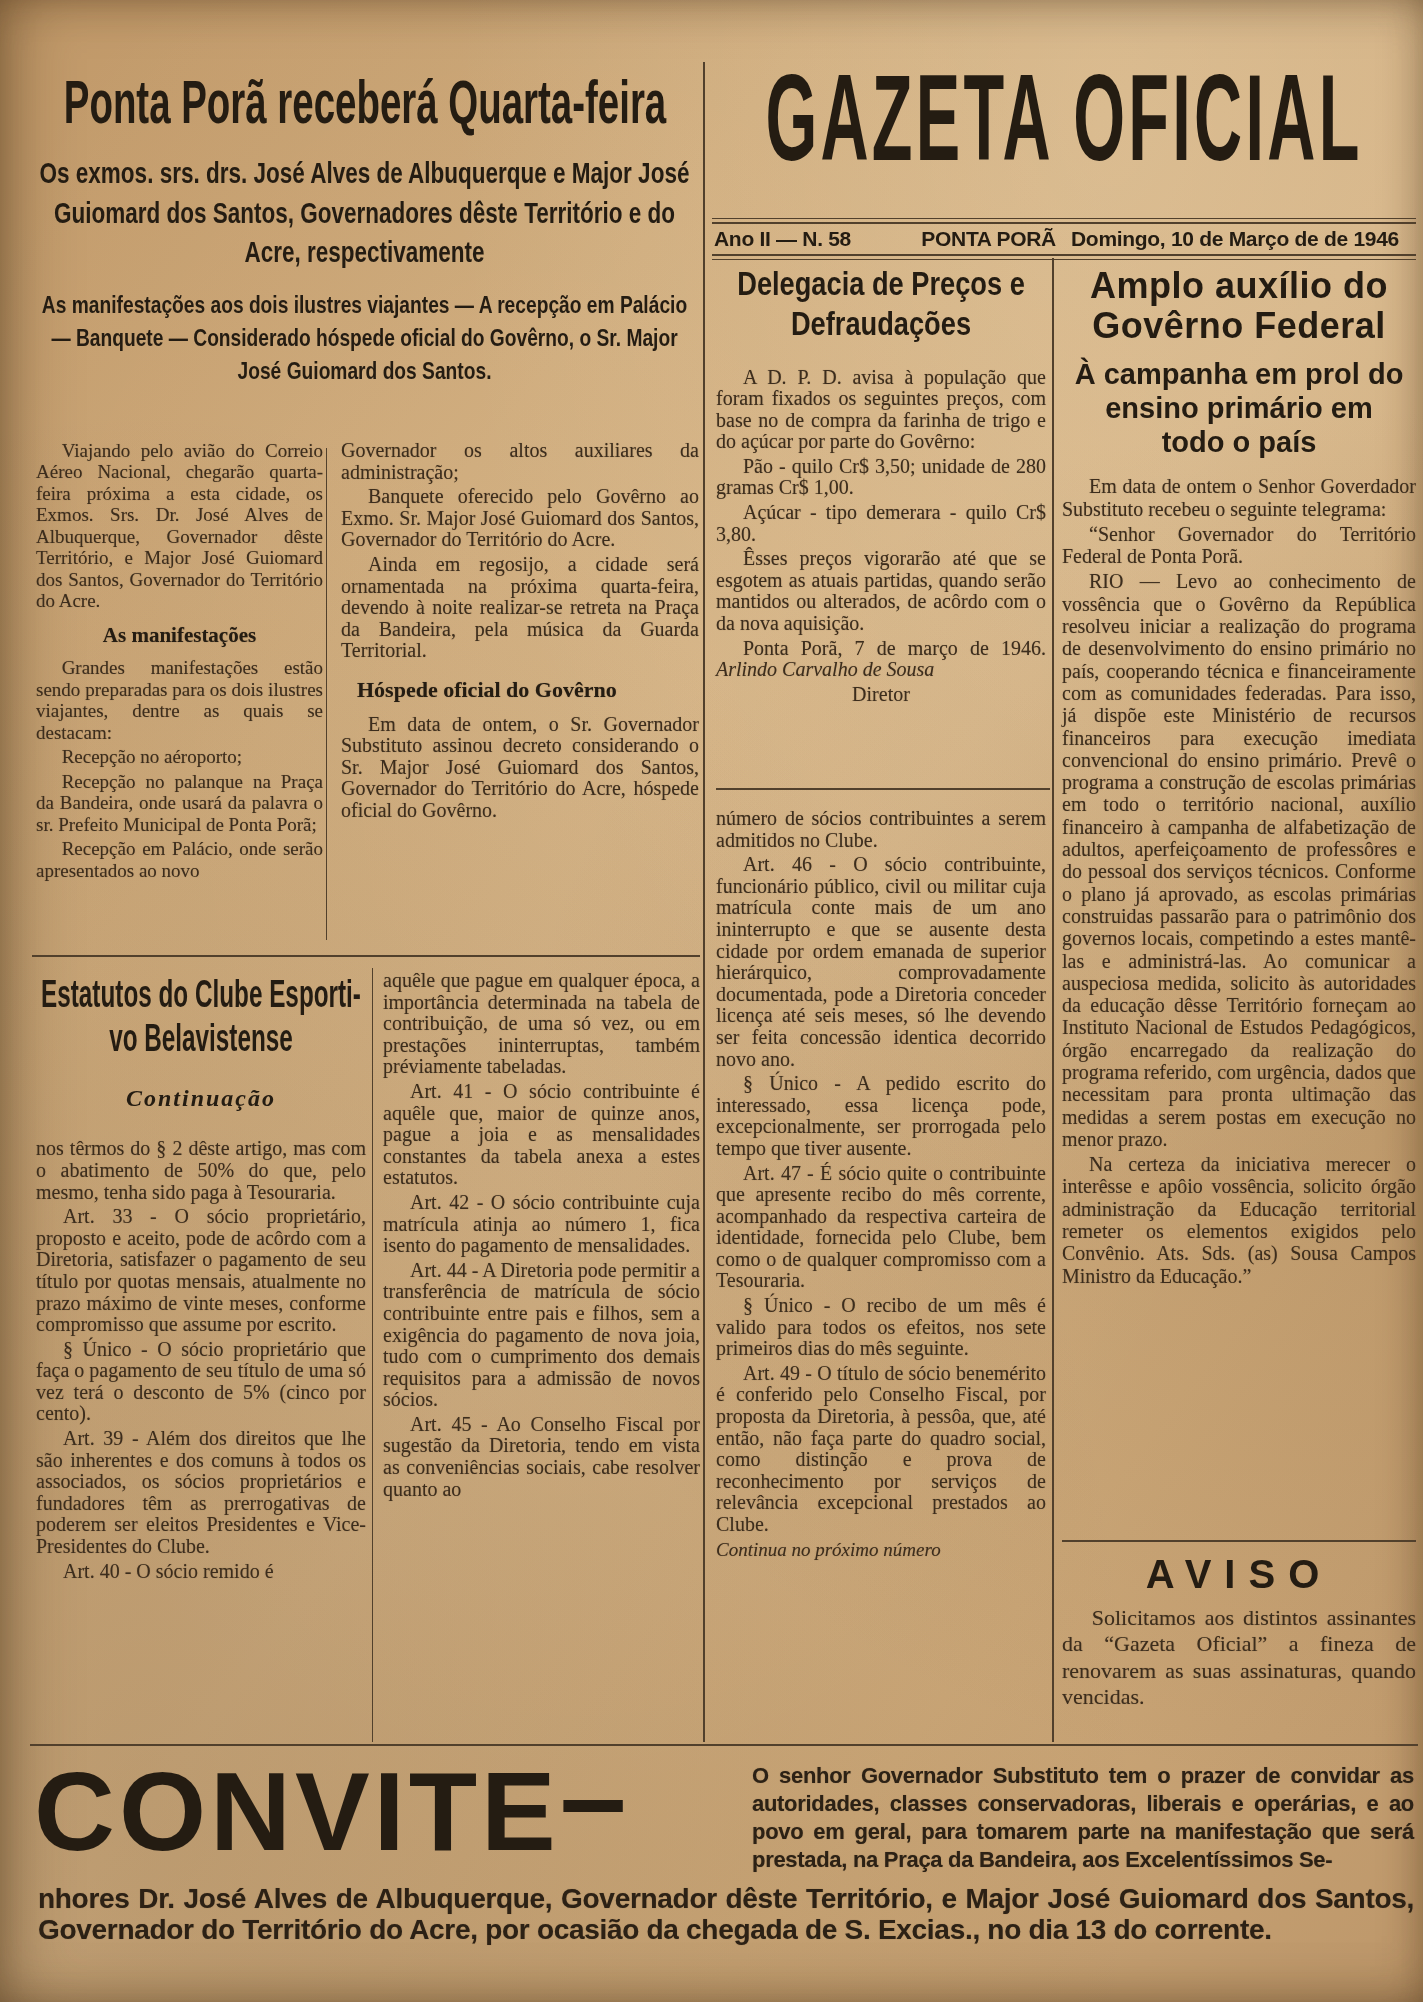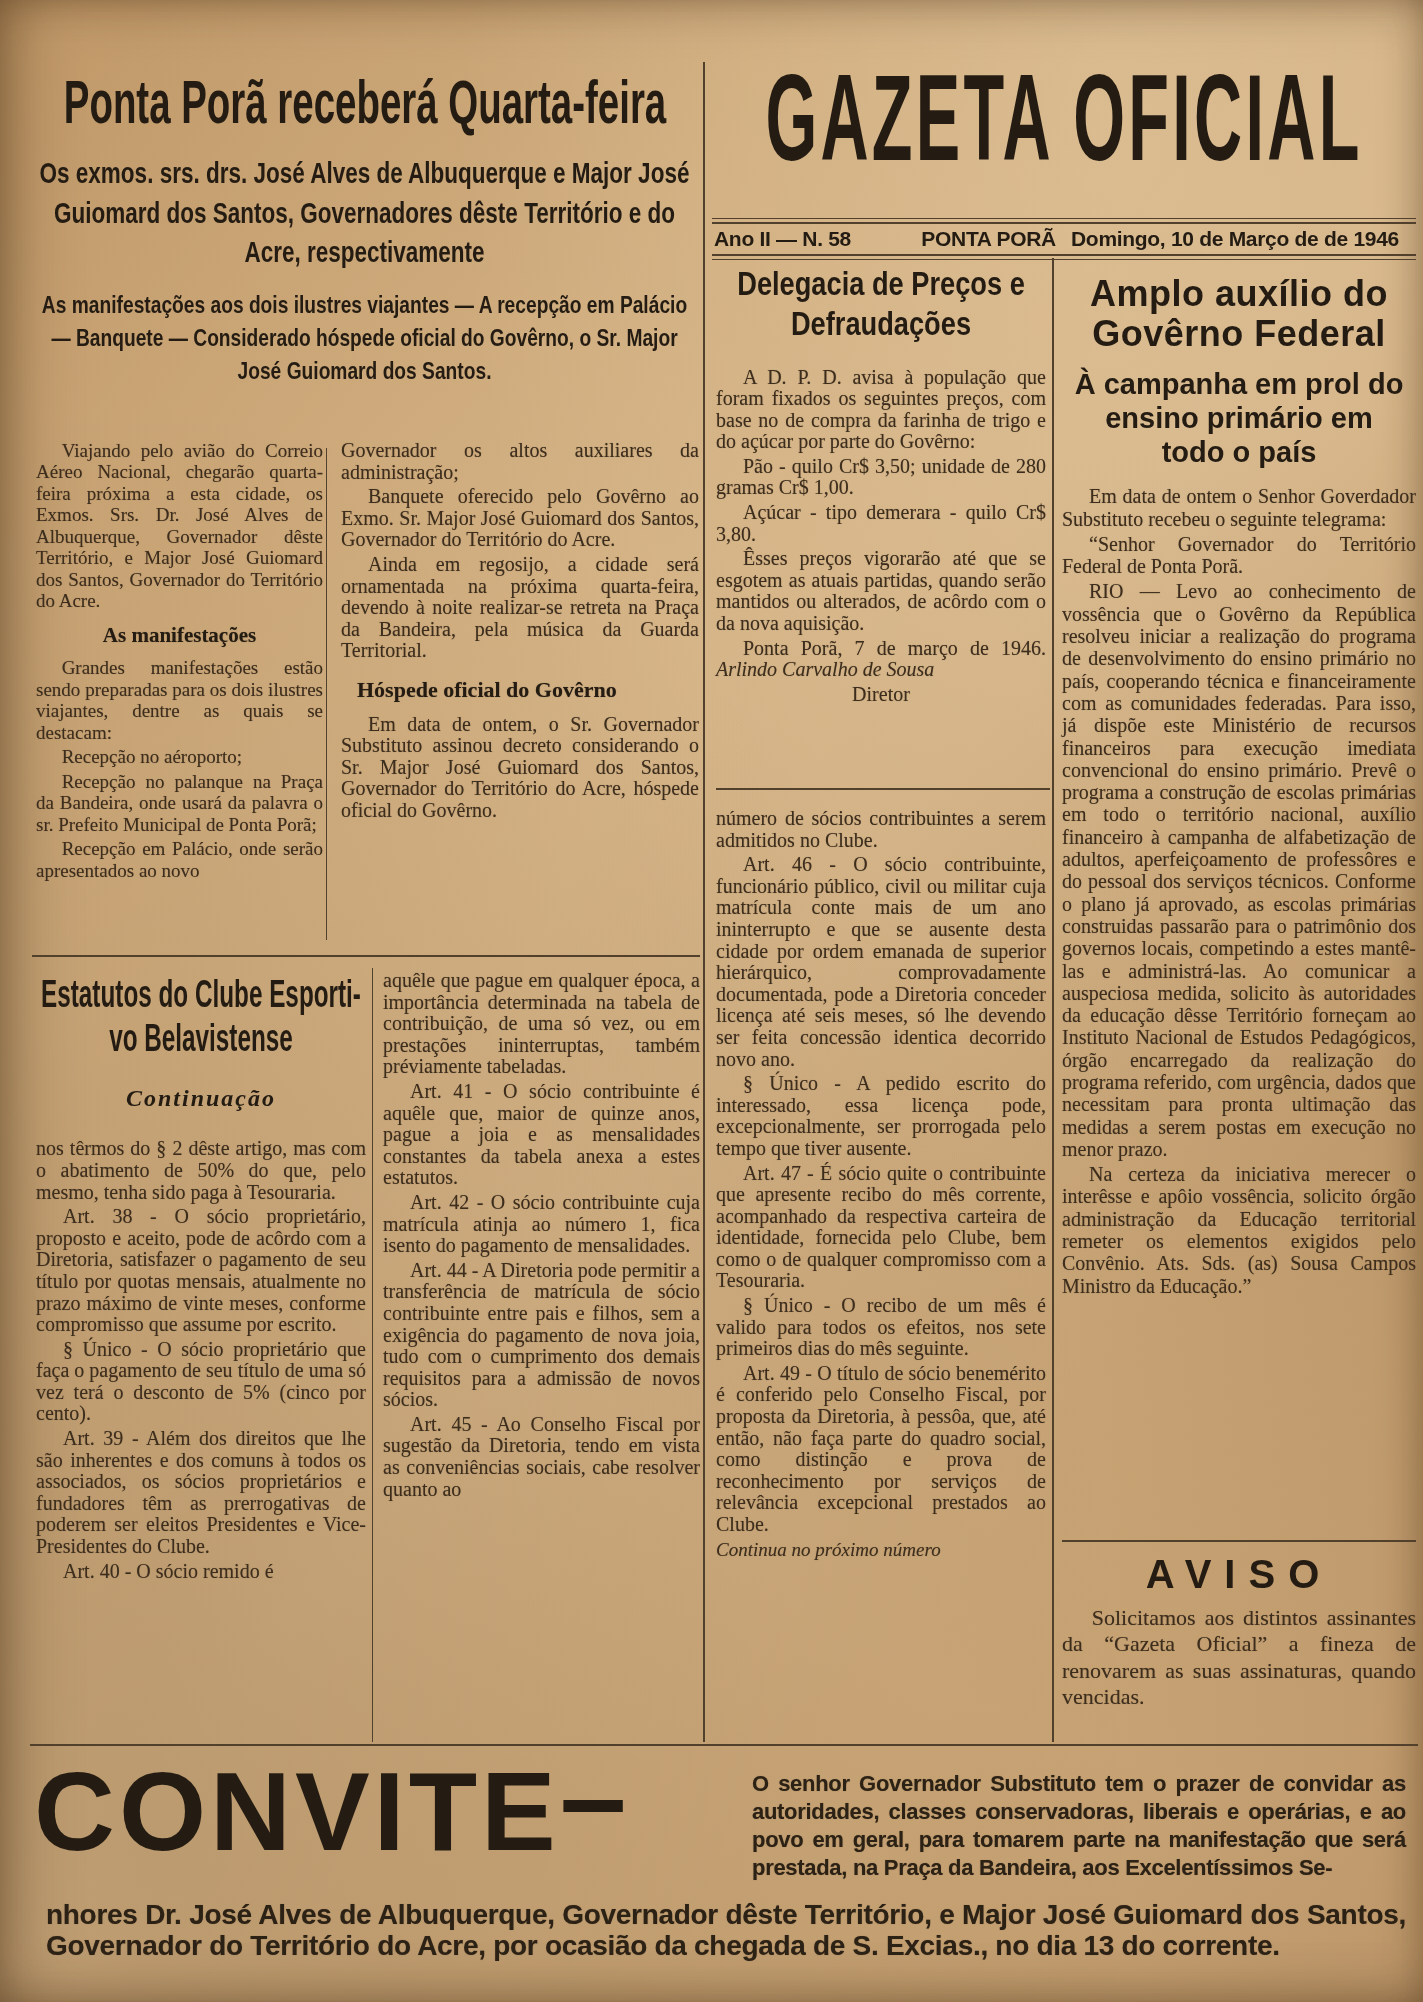--- a/index.html
+++ b/index.html
@@ -20,21 +20,21 @@
                 inset 0 -24px 60px -30px rgba(70,45,20,0.35),
                 inset 0 20px 50px -30px rgba(70,45,20,0.30);
   }
   .abs{position:absolute;}
   .rule-h{position:absolute; background:var(--ink-rule); height:2px;}
   .rule-h.thin{height:1px;}
   .rule-v{position:absolute; background:var(--ink-rule); width:2px;}
   
   .cx{display:block; transform-origin:50% 0; color:var(--ink-headline);
       font-family:"Liberation Sans", sans-serif; font-weight:bold; text-align:center;}
-  h1,h2,h3,p{margin:12px;}
+  h1,h2,h3,p{margin:4px;}
   .serifbody p, p.cont{
     text-align:justify; text-indent:1.35em; margin:0 0 3px 0;
     text-shadow:0 0 1px rgba(60,40,20,0.35);
   }
   p.cont{text-indent:0;}
   .crosshead{font-weight:bold; color:var(--ink-headline); text-shadow:0 0 1px rgba(40,25,10,0.4);}
   .fs19{font-size:19px; line-height:1.13;}
   .fs20{font-size:20px; line-height:1.08;}
   .fs20a{font-size:20px; line-height:1.115;}
   .sig{font-style:italic;}
@@ -112,21 +112,21 @@
 
   <div class="rule-h" style="left:32px; top:955px; width:668px;"></div>
 
   <div class="abs" style="left:36px; top:972px; width:330px;">
     <div class="cx" style="width:530px; margin-left:-100px; transform:scaleX(0.623); font-size:39px; line-height:1.12; white-space:nowrap;">Estatutos do Clube Esporti-</div>
     <div class="cx" style="width:530px; margin-left:-100px; transform:scaleX(0.623); font-size:39px; line-height:1.12; white-space:nowrap;">vo Belavistense</div>
     <div class="center" style="font-style:italic; font-weight:bold; font-size:24px; letter-spacing:2px; margin-top:26px; color:var(--ink-headline);">Continuação</div>
     <div class="serifbody fs20" style="margin-top:26px;">
       <p class="cont fs20">nos têrmos do § 2 dêste artigo, mas com o abatimento de 50% do que, pelo mesmo, tenha sido paga à Tesouraria.</p>
       <div>
-          <p>Art. 38 - O sócio proprietário, proposto e aceito, pode de acôrdo com a Diretoria, satisfazer o pagamento de seu título por quotas mensais, atualmente no prazo máximo de vinte meses, conforme compromisso que assume por escrito.</p>
+          <p>Art. 33 - O sócio proprietário, proposto e aceito, pode de acôrdo com a Diretoria, satisfazer o pagamento de seu título por quotas mensais, atualmente no prazo máximo de vinte meses, conforme compromisso que assume por escrito.</p>
           <p>§ Único - O sócio proprietário que faça o pagamento de seu título de uma só vez terá o desconto de 5% (cinco por cento).</p>
           <p>Art. 39 - Além dos direitos que lhe são inherentes e dos comuns à todos os associados, os sócios proprietários e fundadores têm as prerrogativas de poderem ser eleitos Presidentes e Vice-Presidentes do Clube.</p>
           <p>Art. 40 - O sócio remido é</p>
         </div>
     </div>
   </div>
 
   <div class="abs serifbody fs20" style="left:383px; top:970px; width:317px;">
     <p class="cont">aquêle que pague em qualquer época, a importância determinada na tabela de contribuição, de uma só vez, ou em prestações ininterruptas, também préviamente tabeladas.</p>
     <div>

